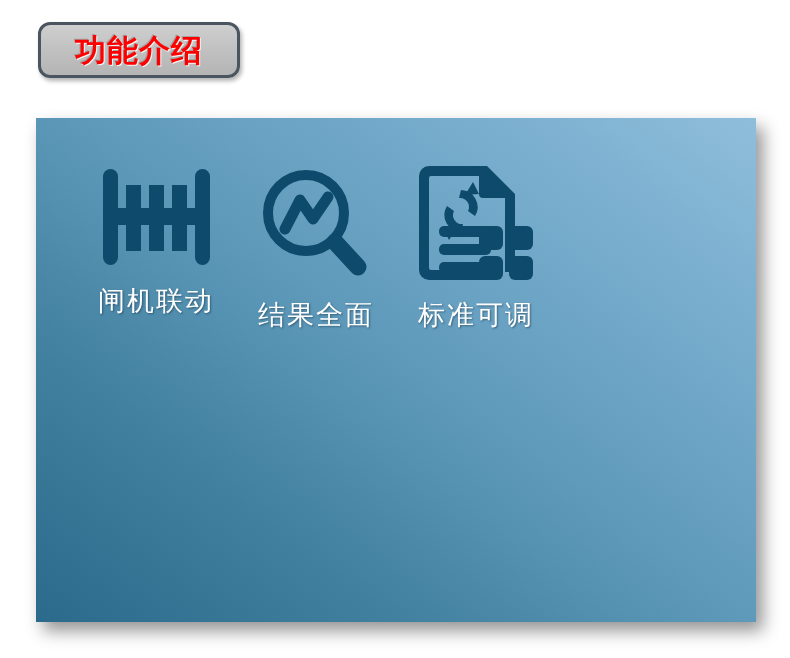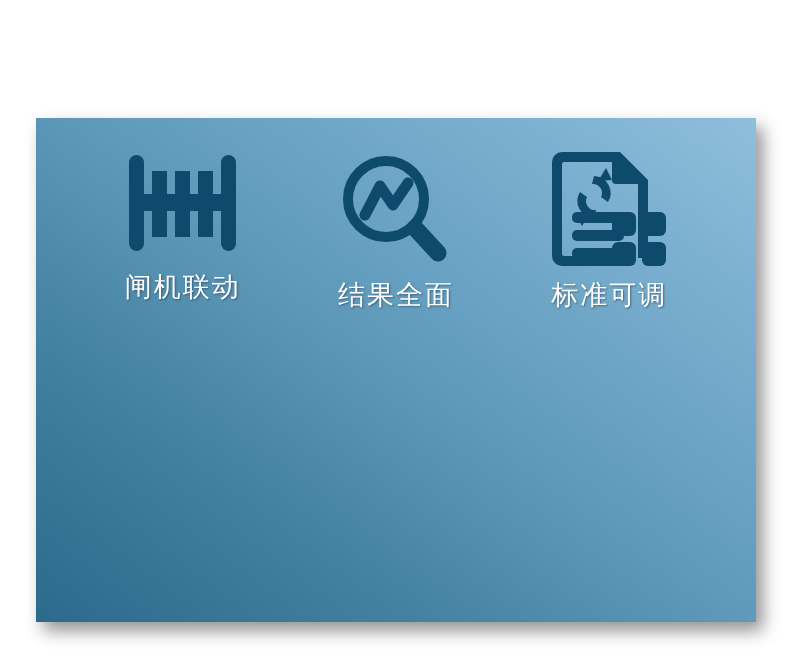--- a/index.html
+++ b/index.html
@@ -54,23 +54,23 @@
     width: 720px;
     height: 504px;
     background: linear-gradient(217deg, #8fbedb 0%, #7cb0d0 18%, #5f9abb 48%, #42809f 74%, #2b6a8b 100%);
     box-shadow: 7px 9px 16px rgba(0,0,0,0.42);
   }
 
   #feature-grid {
     position: absolute;
     inset: 0;
     display: grid;
-    grid-template-columns: 1fr 1fr 1fr;
+    grid-template-columns: 1fr 1fr 1fr 1fr;
     grid-template-rows: 1fr 1fr;
-    padding: 18px 40px 34px 40px;
+    padding: 32px 40px 34px 40px;
   }
 
   .feature-cell {
     display: flex;
     flex-direction: column;
     align-items: center;
     justify-content: flex-start;
   }
 
   .feature-icon {
@@ -90,27 +90,30 @@
     font-weight: normal;
     letter-spacing: 2px;
     line-height: 1.1;
     white-space: nowrap;
     text-shadow: 1px 1px 2px rgba(20,50,70,0.55);
   }
 
   
   .row-1 .feature-icon { margin-top: 4px; }
   .row-2 .feature-icon { margin-top: 10px; }
-  .row-2 .feature-label { margin-top: 10px; }
+  .row-2 .feature-label { margin-top: 16px; }
 </style>
 </head>
 <body>
 
 <div id="page">
 
+  <div id="section-badge">
+    <span class="badge-text">功能介绍</span>
+  </div>
 
   <div id="feature-panel">
     <div id="feature-grid">
 
       <div class="feature-cell row-1">
         <div class="feature-icon">
           <svg width="115" height="100" viewBox="0 0 115 100" fill="#0d4a6b">
 
             <rect x="4" y="2" width="15" height="96" rx="7.5"></rect>
             <rect x="96" y="2" width="15" height="96" rx="7.5"></rect>

